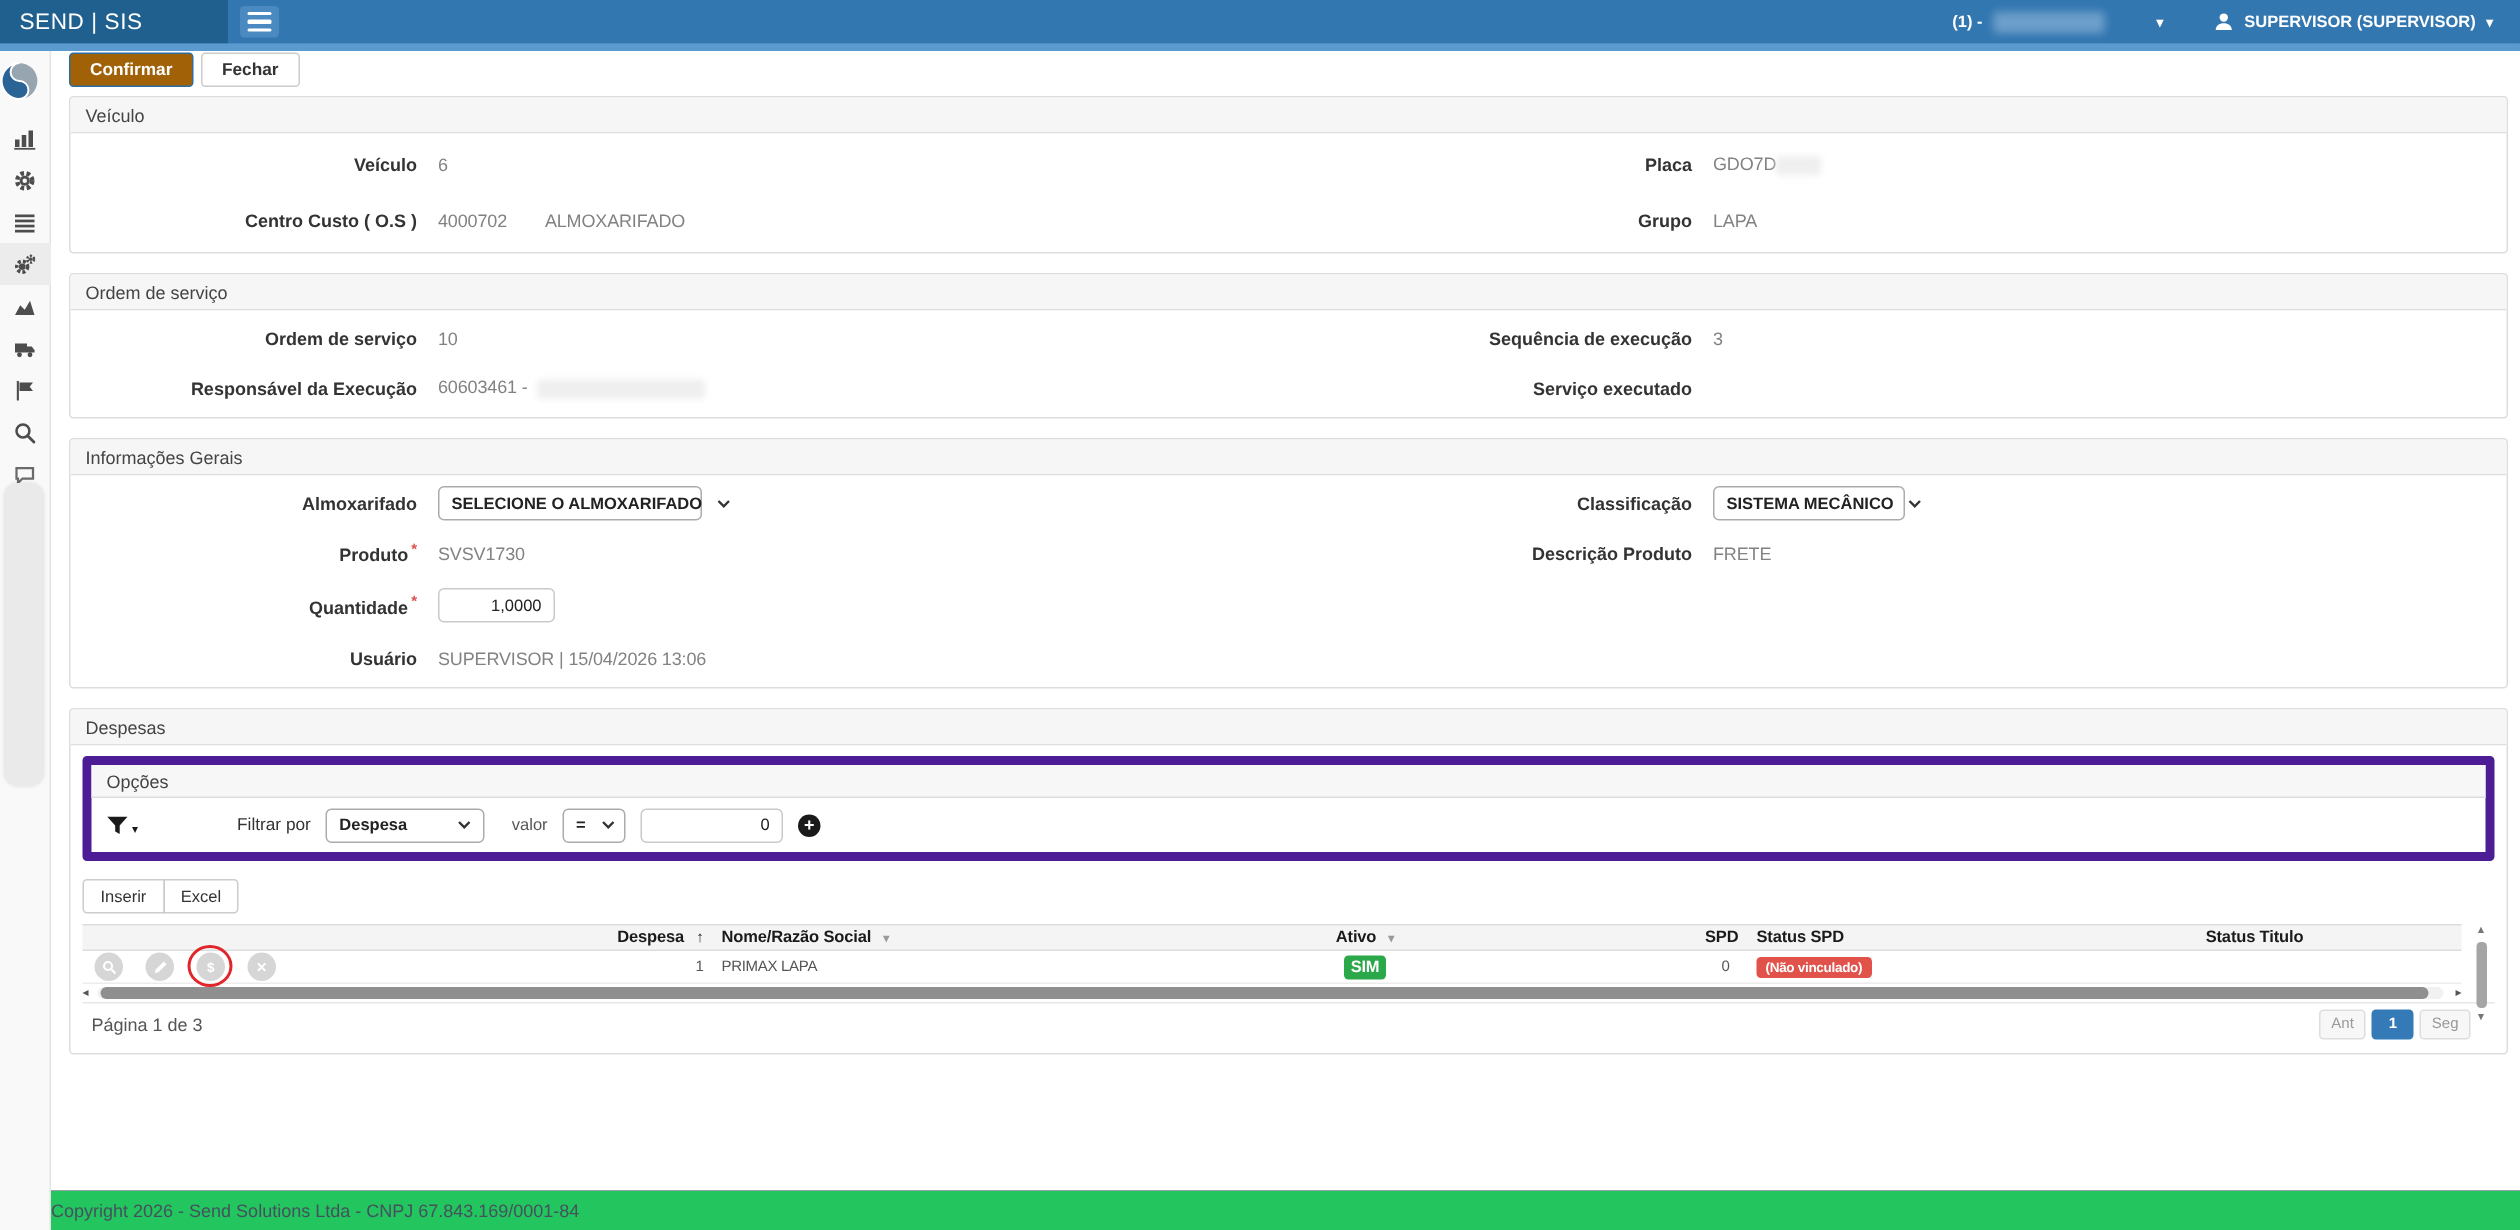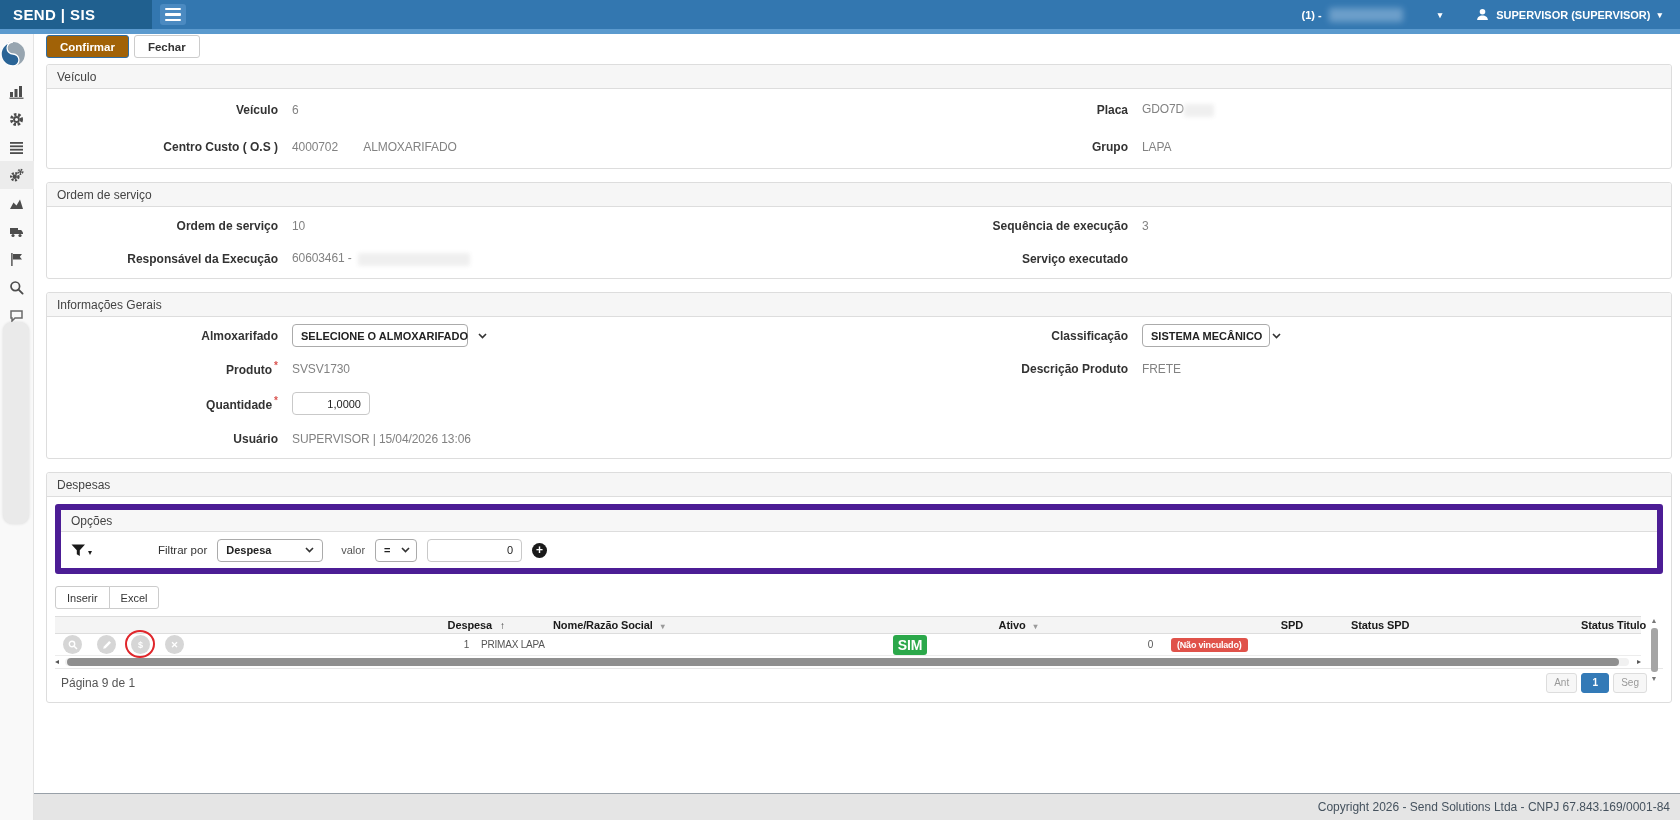--- a/index.html
+++ b/index.html
@@ -4,21 +4,21 @@
 <style>
   * { margin:0; padding:0; box-sizing:border-box; }
   html,body { width:1680px; height:820px; overflow:hidden; background:#fff;
               font-family:"Liberation Sans", sans-serif; }
 
   
   .navbar { position:fixed; top:0; left:0; right:0; height:29px; background:#3377b0; z-index:50;
             display:flex; align-items:center; }
   .navbar-strip { position:fixed; top:29px; left:0; right:0; height:5px; background:#5b9ace; z-index:50; }
   .brand-seg { width:152px; height:29px; background:#20608f; display:flex; align-items:center;
-               padding-left:13px; color:#fff; font-size:15px; font-weight:bold; letter-spacing:.4px; }
+               padding-left:13px; color:#fff; font-size:15px; font-weight:normal; letter-spacing:.4px; }
   .hamburger { margin-left:8px; width:26px; height:21px; background:#4b8ac1; border-radius:3px;
                display:flex; flex-direction:column; justify-content:center; gap:3px; align-items:center; cursor:pointer; }
   .hamburger i { display:block; width:16px; height:2.5px; background:#fff; border-radius:1px; }
   .nav-right { position:absolute; right:18px; top:0; height:29px; display:flex; align-items:center; gap:34px; }
   .nav-env, .nav-user { display:flex; align-items:center; color:#fff; font-size:11px; font-weight:bold; gap:7px; }
   .caret { font-size:9px; color:#fff; }
   .nav-env .caret { margin-left:28px; }
   .redact-blue { display:inline-block; width:74px; height:14px; background:#9cc0e0; opacity:.55;
                  border-radius:2px; filter:blur(3px); }
   .person-svg { width:13px; height:13px; }
@@ -85,36 +85,36 @@
                  font-size:12px; line-height:14px; text-align:center; font-weight:bold; cursor:pointer; }
   .btn-group { display:flex; margin-bottom:7px; }
   .btn-light { background:#fff; border:1px solid #ccc; color:#333; font-size:11px; padding:0 11px;
                height:23px; cursor:pointer; font-family:"Liberation Sans", sans-serif; }
   .btn-light:first-child { border-radius:3px 0 0 3px; }
   .btn-light:last-child { border-radius:0 3px 3px 0; margin-left:-1px; }
 
   .grid-block { position:relative; }
   .grid-cols { display:grid; grid-template-columns:300px 120px 330px 210px 150px 200px 1fr; align-items:center; }
   .grid-head { background:#f4f4f4; border-top:1px solid #ddd; border-bottom:1px solid #ddd;
-               height:18px; margin-right:22px;gap:36px; }
+               height:18px; margin-right:22px; }
   .gh { font-size:11px; font-weight:bold; color:#1a1a1a; white-space:nowrap; letter-spacing:-0.1px; }
   .gh .sort-up { font-size:10px; color:#333; margin-left:8px; font-weight:normal; }
   .gh .sort-caret { font-size:8px; color:#9a9a9a; margin-left:8px; }
   .t-r { text-align:right; padding-right:6px; } .t-l { text-align:left; padding-left:6px; } .t-c { text-align:center; }
   .grid-row { height:22px; border-bottom:1px solid #ececec; margin-right:22px; }
   .gcell { font-size:10px; color:#555; white-space:nowrap; letter-spacing:-0.2px; }
   .actions { display:flex; align-items:center; gap:15px; padding-left:8px; }
   .acirc { width:19px; height:19px; border-radius:50%; background:#d6d6d6; color:#fff; display:flex;
            align-items:center; justify-content:center; font-size:9px; font-weight:bold; cursor:pointer; flex:none; }
   .acirc svg { width:10px; height:10px; }
   .dollar-wrap { position:relative; display:inline-flex; }
   .annot-ellipse { position:absolute; left:-6px; top:-5px; width:30px; height:28px; border:2px solid #e0262b;
                    border-radius:50%; pointer-events:none; }
   .badge { display:inline-block; border-radius:3px; color:#fff; font-weight:bold; padding:2px 5px; }
-  .badge-green { background:#2ba84a; font-size:14px; }
+  .badge-green { background:#2ba84a; font-size:11px; }
   .badge-red { background:#e0524a; font-size:9px; padding:2px 6px; }
 
   .hsb-zone { position:relative; height:12px; margin-right:22px; padding:2px 12px 0 10px; }
   .hsb-track { height:8px; background:#f1f1f1; border-radius:4px; position:relative; }
   .hsb-thumb { position:absolute; left:2px; right:10px; top:0; height:8px; background:#8f8f8f; border-radius:4px; }
   .hsb-arrow { position:absolute; top:1px; font-size:8px; color:#555; cursor:pointer; }
   .hsb-arrow.left { left:0; } .hsb-arrow.right { right:0; }
 
   .vscroll { position:absolute; right:4px; top:1px; height:74px; width:10px; display:flex;
              flex-direction:column; align-items:center; }
@@ -123,22 +123,22 @@
 
   .grid-footer { display:flex; justify-content:space-between; align-items:center;
                  border-top:1px solid #e7e7e7; padding:4px 16px 4px 6px; height:28px; }
   .pg-info { font-size:12px; color:#555; }
   .pager { display:flex; gap:4px; }
   .pg-btn { height:20px; min-width:28px; padding:0 7px; border:1px solid #ddd; background:#f7f7f7;
             color:#999; font-size:10px; border-radius:3px; cursor:pointer; font-family:"Liberation Sans", sans-serif; }
   .pg-btn.active { background:#337ab7; color:#fff; border-color:#337ab7; font-weight:bold; }
 
   
-  .app-footer { position:fixed; left:34px; right:0; bottom:0; height:27px; background:#e5e5e5;
-                border-top:1px solid #98a0a8; text-align:right; padding:6px 10px 0 0;
+  .app-footer { position:fixed; left:34px; right:0; bottom:0; height:27px; background:#22c55e;
+                border-top:1px solid #98a0a8; text-align:left; padding:6px 10px 0 0;
                 font-size:12px; color:#45525e; z-index:45; }
 </style>
 </head>
 <body>
 
 <div class="navbar">
   <div class="brand-seg">SEND | SIS</div>
   <div class="hamburger">
       <i></i>
       <i></i>
@@ -418,21 +418,21 @@
 
         <div class="hsb-zone">
           <span class="hsb-arrow left">◂</span>
           <div class="hsb-track">
             <div class="hsb-thumb"></div>
           </div>
           <span class="hsb-arrow right">▸</span>
         </div>
 
         <div class="grid-footer">
-          <span class="pg-info">Página 9 de 1</span>
+          <span class="pg-info">Página 1 de 3</span>
           <div class="pager">
             <button class="pg-btn">Ant</button>
             <button class="pg-btn active">1</button>
             <button class="pg-btn">Seg</button>
           </div>
         </div>
 
         <div class="vscroll">
           <span class="arr">▲</span>
           <div class="vsb-thumb"></div>

